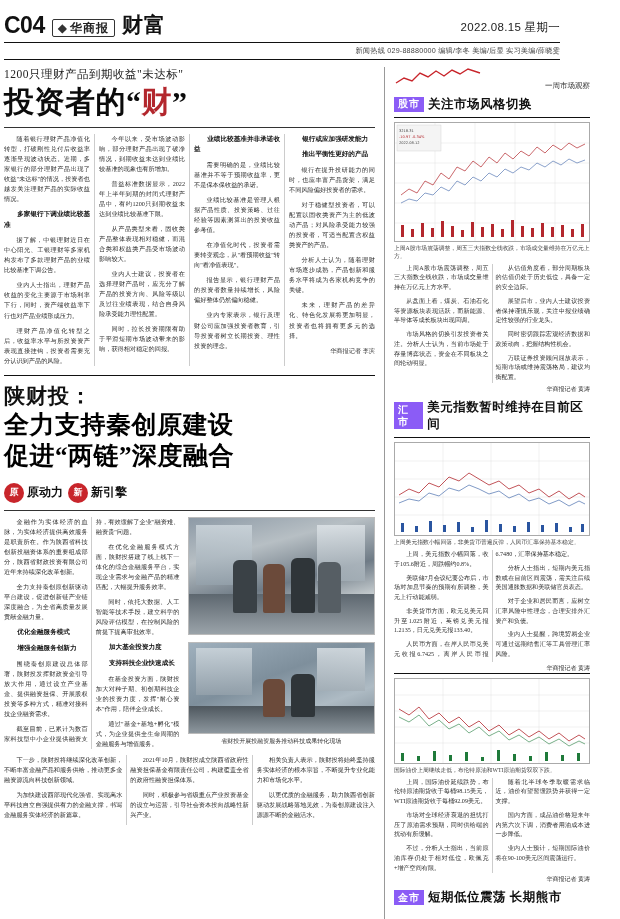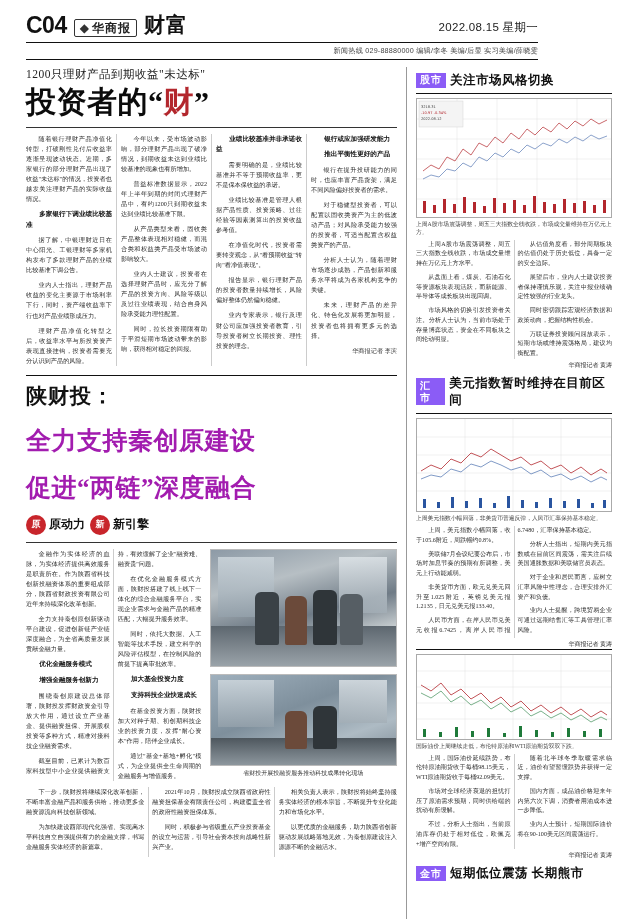--- a/index.html
+++ b/index.html
@@ -4,21 +4,21 @@
 <style>
   html,body{margin:0;padding:0;}
   body{
     width:620px;height:919px;
     background:#ffffff;
     font-family:"Liberation Serif", serif;
     color:#1a1a1a;
     overflow:hidden;
     position:relative;
   }
-  .page{position:relative;width:564px;height:919px;box-sizing:border-box;padding:0 26px;}
+  .page{position:relative;width:564px;height:919px;box-sizing:border-box;padding:0 4px;}
 
   
   .masthead{
     display:flex;align-items:flex-end;justify-content:space-between;
     padding-top:14px;
   }
   .mh-left{display:flex;align-items:flex-end;gap:7px;}
   .mh-pageno{
     font-family:"Liberation Sans", sans-serif;
     font-size:23px;font-weight:bold;letter-spacing:-0.5px;color:#111;
@@ -65,22 +65,22 @@
   .cols4{column-count:4;column-gap:9px;column-rule:0.5px solid #ccc;
     font-size:6.2px;line-height:1.62;text-align:justify;color:#2b2b2b;}
   .cols4 p{margin:0 0 5px 0;text-indent:2em;}
   .subhd{font-weight:bold;font-size:6.6px;color:#111;text-indent:0;margin:6px 0 3px 0;}
   .byline{text-align:right;font-size:6.2px;color:#333;margin-top:4px;}
 
   
   .story2{margin-top:9px;border-top:1.4px solid #111;padding-top:8px;}
   .s2-title{font-size:21px;font-weight:bold;color:#111;letter-spacing:1px;line-height:1.15;}
   .s2-head{
-    font-size:25px;font-weight:bold;color:#a21caf;line-height:1.18;letter-spacing:0.5px;
-    margin-top:18px;
+    font-size:25px;font-weight:bold;color:#000000;line-height:1.18;letter-spacing:0.5px;
+    margin-top:2px;
   }
   .s2-headrow{display:flex;justify-content:space-between;align-items:flex-start;flex-direction:column;}
   .badges{display:flex;gap:5px;align-items:center;margin-top:12px;}
   .badge{
     display:flex;align-items:center;gap:3px;
     font-size:12px;font-weight:bold;color:#111;
   }
   .badge .dot{
     width:20px;height:20px;border-radius:50%;
     background:#c8252b;color:#fff;font-size:9px;
@@ -264,20 +264,26 @@
           <p>2021年10月，陕财投成立陕西省政府性融资担保基金有限责任公司，构建覆盖全省的政府性融资担保体系。</p>
           <p>同时，积极参与省级重点产业投资基金的设立与运营，引导社会资本投向战略性新兴产业。</p>
           <p>相关负责人表示，陕财投将始终坚持服务实体经济的根本宗旨，不断提升专业化能力和市场化水平。</p>
           <p>以更优质的金融服务，助力陕西省创新驱动发展战略落地见效，为秦创原建设注入源源不断的金融活水。</p>
         </div>
       </div>
     </div>
 
     <div class="col-right">
 
+      <div class="r-top-chart">
+        <svg width="90" height="22" viewBox="0 0 90 22">
+          <polyline points="2,16 10,11 18,14 26,6 34,10 42,4 50,9 58,3 66,7 74,2 86,6" fill="none" stroke="#c8252b" stroke-width="1.4"></polyline>
+        </svg>
+        <span class="r-top-label">一周市场观察</span>
+      </div>
 
       <div>
         <div class="sec-head">
           <span class="sec-tag">股市</span>
           <span class="sec-title">关注市场风格切换</span>
         </div>
         <div class="sec-rule"></div>
         <div class="chartbox">
           <svg width="194" height="118" viewBox="0 0 194 118">
             <rect x="0" y="0" width="194" height="118" fill="#ffffff"></rect>

